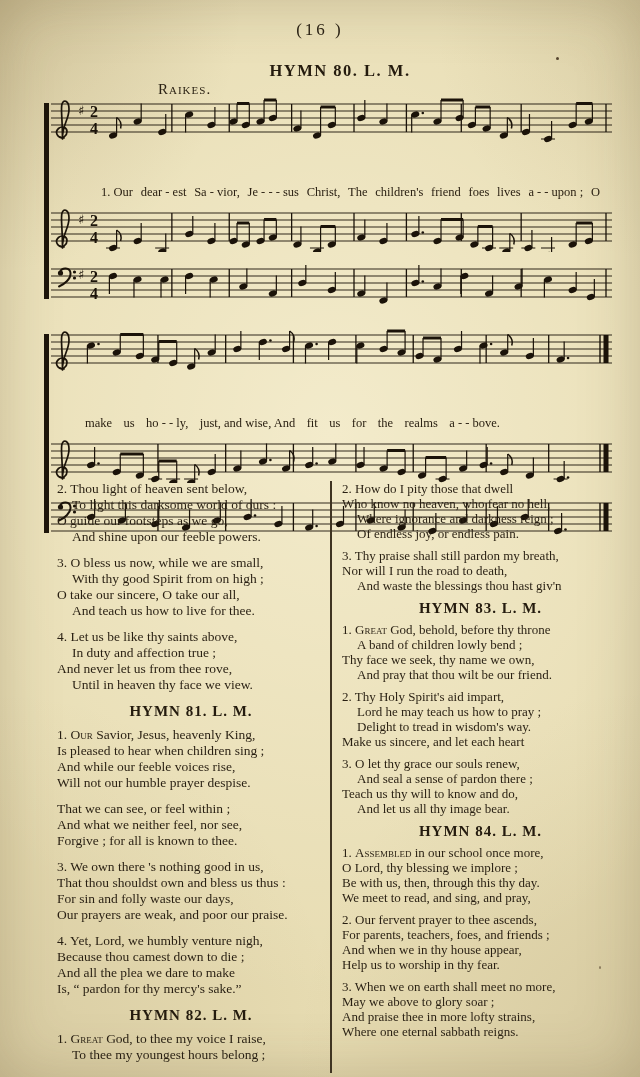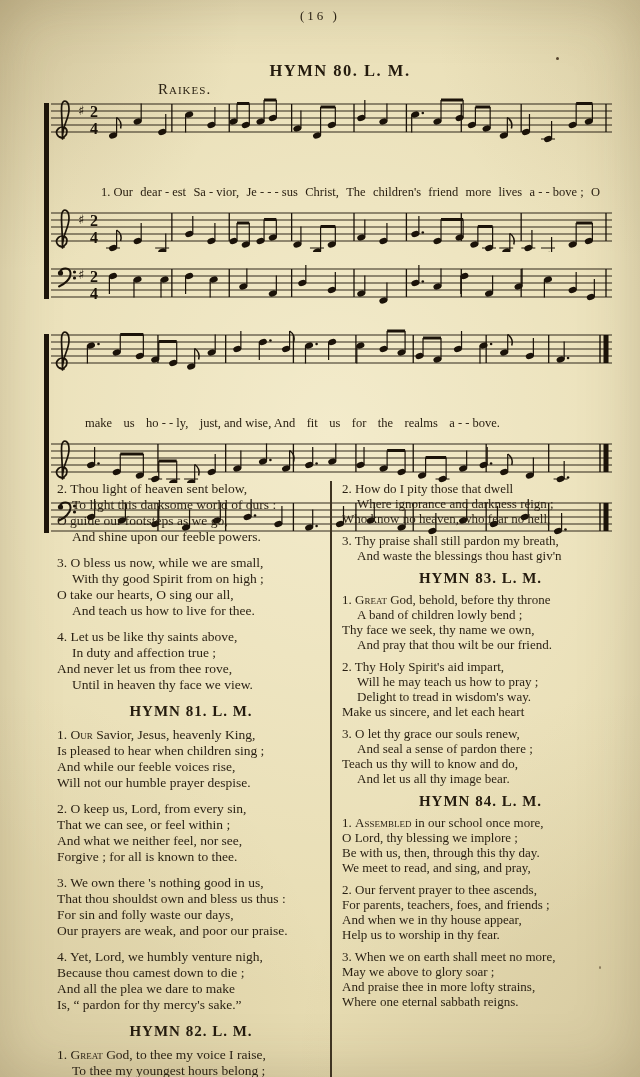--- a/index.html
+++ b/index.html
@@ -8,22 +8,22 @@
     font-family:"Liberation Serif",serif;color:#281f12;
     background-color:#e7dcb2;
     background-image:
       radial-gradient(120% 85% at 52% 40%, rgba(255,250,228,.50) 0%, rgba(255,250,228,0) 62%),
       radial-gradient(90% 60% at 0% 0%, rgba(110,88,50,.22) 0%, rgba(110,88,50,0) 42%),
       radial-gradient(80% 55% at 100% 2%, rgba(110,88,50,.12) 0%, rgba(110,88,50,0) 40%),
       radial-gradient(120% 80% at 100% 100%, rgba(110,88,50,.14) 0%, rgba(110,88,50,0) 45%),
       radial-gradient(120% 80% at 0% 100%, rgba(110,88,50,.12) 0%, rgba(110,88,50,0) 45%);
     box-shadow:inset 0 0 60px rgba(90,70,35,.25);
   }
-  .pagenum{position:absolute;top:8px;left:0;width:100%;text-align:center;
-    font-size:13px;letter-spacing:3px;color:#2b2214;}
+  .pagenum{position:absolute;top:20px;left:0;width:100%;text-align:center;
+    font-size:17px;letter-spacing:3px;color:#2b2214;}
   .music-header{position:absolute;top:61px;left:0;width:100%;height:22px;}
   .tune{position:absolute;left:158px;top:20px;font-variant:small-caps;font-size:15px;
     letter-spacing:1px;color:#2b2214;}
   .hymn-title{display:block;text-align:center;font-size:16.5px;letter-spacing:1.5px;
     font-weight:600;padding-left:40px;color:#241b0e;}
   .music-block{position:absolute;left:44px;top:93px;width:570px;}
   .system{position:relative;padding-left:7px;}
   .system::before{content:"";position:absolute;left:0;top:10px;bottom:9px;width:5px;
     background:#1d150a;}
   .system.sys2{margin-top:16px;}
@@ -142,23 +142,23 @@
         </svg>
         <div class="lyrics l1">
           <span>1. Our</span>
           <span>dear - est</span>
           <span>Sa - vior,</span>
           <span>Je - - - sus</span>
           <span>Christ,</span>
           <span>The</span>
           <span>children's</span>
           <span>friend</span>
-          <span>more</span>
+          <span>foes</span>
           <span>lives</span>
-          <span>a - - bove ;</span>
+          <span>a - - upon ;</span>
           <span>O</span>
         </div>
         <svg class="staff-svg" width="563" height="50" viewBox="0 0 563 50" style="margin-top: 0px;">
           <line x1="0" y1="11" x2="561" y2="11" stroke="#1b1309" stroke-width="1" opacity="0.9"></line>
           <line x1="0" y1="18" x2="561" y2="18" stroke="#1b1309" stroke-width="1" opacity="0.9"></line>
           <line x1="0" y1="25" x2="561" y2="25" stroke="#1b1309" stroke-width="1" opacity="0.9"></line>
           <line x1="0" y1="32" x2="561" y2="32" stroke="#1b1309" stroke-width="1" opacity="0.9"></line>
           <line x1="0" y1="39" x2="561" y2="39" stroke="#1b1309" stroke-width="1" opacity="0.9"></line>
           <g stroke="#1b1309" fill="none" stroke-width="1.7" stroke-linecap="round">
             <path d="M13 45 C 6 45 3.5 39 7.5 35.5 C 11 32.5 16 34.5 16 38.5 C 16 43 11.5 46 9 44"></path>
@@ -539,38 +539,37 @@
     <div class="col-left" id="col-left">
         <div class="verse">
           <div class="vline"><span>2.  </span><span>Thou light of heaven sent below,</span></div>
           <div class="vline ind"><span>To light this darksome world of ours :</span></div>
           <div class="vline"><span>O guide our footsteps as we go,</span></div>
           <div class="vline ind"><span>And shine upon our feeble powers.</span></div>
         </div>
         <div class="verse">
           <div class="vline"><span>3.  </span><span>O bless us now, while we are small,</span></div>
           <div class="vline ind"><span>With thy good Spirit from on high ;</span></div>
-          <div class="vline"><span>O take our hearts, O sing our all,</span></div>
+          <div class="vline"><span>O take our sincere, O take our all,</span></div>
           <div class="vline ind"><span>And teach us how to live for thee.</span></div>
         </div>
         <div class="verse">
           <div class="vline"><span>4.  </span><span>Let us be like thy saints above,</span></div>
           <div class="vline ind"><span>In duty and affection true ;</span></div>
           <div class="vline"><span>And never let us from thee rove,</span></div>
           <div class="vline ind"><span>Until in heaven thy face we view.</span></div>
         </div>
         <div class="heading">HYMN 81.   L. M.</div>
         <div class="verse">
           <div class="vline"><span>1.  </span><span class="sc">Our</span><span> Savior, Jesus, heavenly King,</span></div>
           <div class="vline"><span>Is pleased to hear when children sing ;</span></div>
           <div class="vline"><span>And while our feeble voices rise,</span></div>
           <div class="vline"><span>Will not our humble prayer despise.</span></div>
         </div>
         <div class="verse">
-          <div class="vline"><span>2.  </span><span>O keep us, Lord, from every sin,</span></div>
           <div class="vline"><span>That we can see, or feel within ;</span></div>
           <div class="vline"><span>And what we neither feel, nor see,</span></div>
           <div class="vline"><span>Forgive ; for all is known to thee.</span></div>
         </div>
         <div class="verse">
           <div class="vline"><span>3.  </span><span>We own there 's nothing good in us,</span></div>
           <div class="vline"><span>That thou shouldst own and bless us thus :</span></div>
           <div class="vline"><span>For sin and folly waste our days,</span></div>
           <div class="vline"><span>Our prayers are weak, and poor our praise.</span></div>
         </div>
@@ -583,37 +582,39 @@
         <div class="heading">HYMN 82.   L. M.</div>
         <div class="verse">
           <div class="vline"><span>1.  </span><span class="sc">Great</span><span> God, to thee my voice I raise,</span></div>
           <div class="vline ind"><span>To thee my youngest hours belong ;</span></div>
         </div>
       </div>
     <div class="col-divider"></div>
     <div class="col-right" id="col-right">
         <div class="verse">
           <div class="vline"><span>2.  </span><span>How do I pity those that dwell</span></div>
+          <div class="vline"><span>Who know no heaven, who fear no hell,</span></div>
           <div class="vline ind"><span>Where ignorance and darkness reign ;</span></div>
-          <div class="vline"><span>Who know no heaven, who fear no hell,</span></div>
+          <div class="vline ind"><span>Of endless joy, or endless pain.</span></div>
         </div>
         <div class="verse">
           <div class="vline"><span>3.  </span><span>Thy praise shall still pardon my breath,</span></div>
+          <div class="vline"><span>Nor will I run the road to death,</span></div>
           <div class="vline ind"><span>And waste the blessings thou hast giv'n</span></div>
         </div>
         <div class="heading">HYMN 83.   L. M.</div>
         <div class="verse">
           <div class="vline"><span>1.  </span><span class="sc">Great</span><span> God, behold, before thy throne</span></div>
           <div class="vline ind"><span>A band of children lowly bend ;</span></div>
           <div class="vline"><span>Thy face we seek, thy name we own,</span></div>
           <div class="vline ind"><span>And pray that thou wilt be our friend.</span></div>
         </div>
         <div class="verse">
           <div class="vline"><span>2.  </span><span>Thy Holy Spirit's aid impart,</span></div>
-          <div class="vline ind"><span>Will he may teach us how to pray ;</span></div>
+          <div class="vline ind"><span>Lord he may teach us how to pray ;</span></div>
           <div class="vline ind"><span>Delight to tread in wisdom's way.</span></div>
           <div class="vline"><span>Make us sincere, and let each heart</span></div>
         </div>
         <div class="verse">
           <div class="vline"><span>3.  </span><span>O let thy grace our souls renew,</span></div>
           <div class="vline ind"><span>And seal a sense of pardon there ;</span></div>
           <div class="vline"><span>Teach us thy will to know and do,</span></div>
           <div class="vline ind"><span>And let us all thy image bear.</span></div>
         </div>
         <div class="heading">HYMN 84.   L. M.</div>

